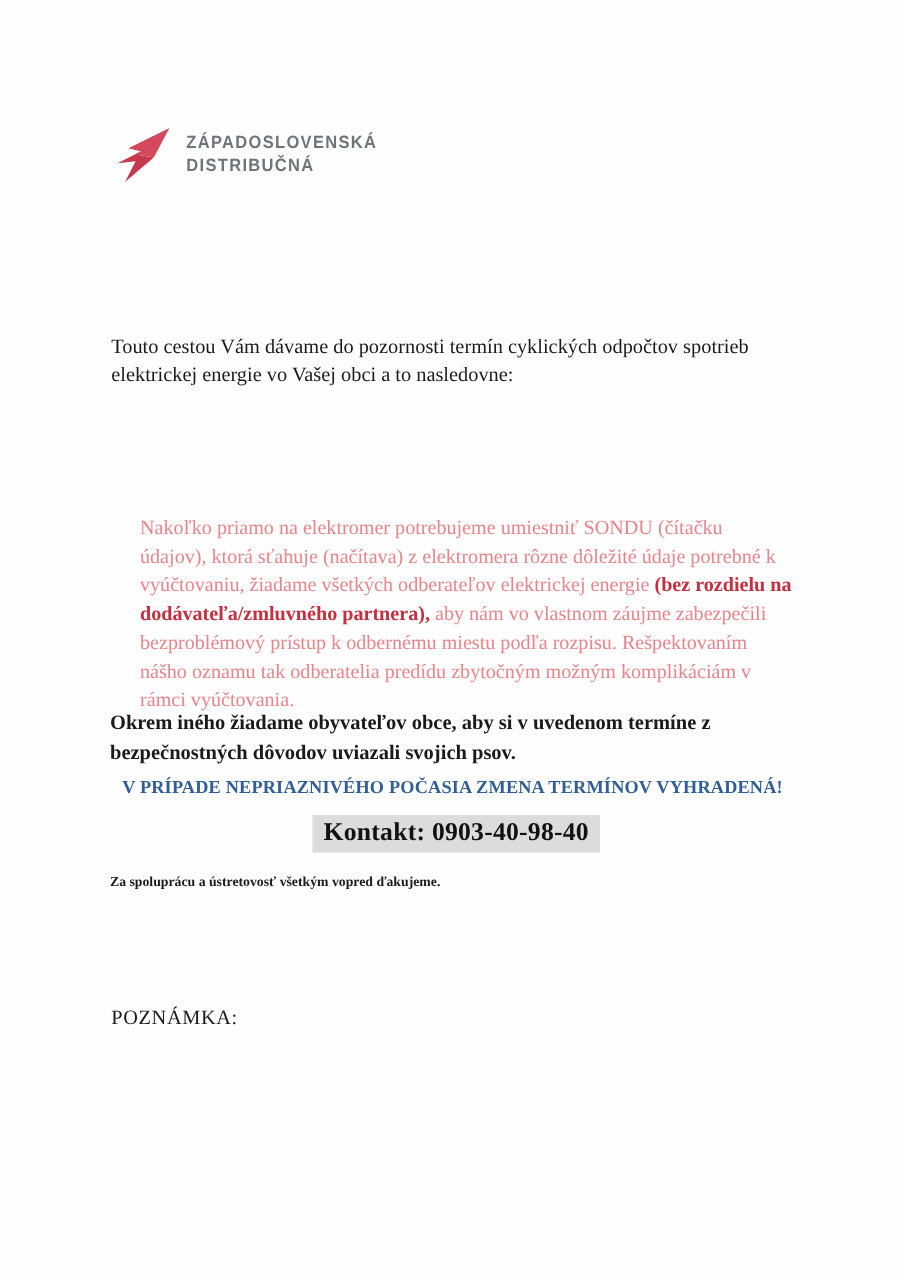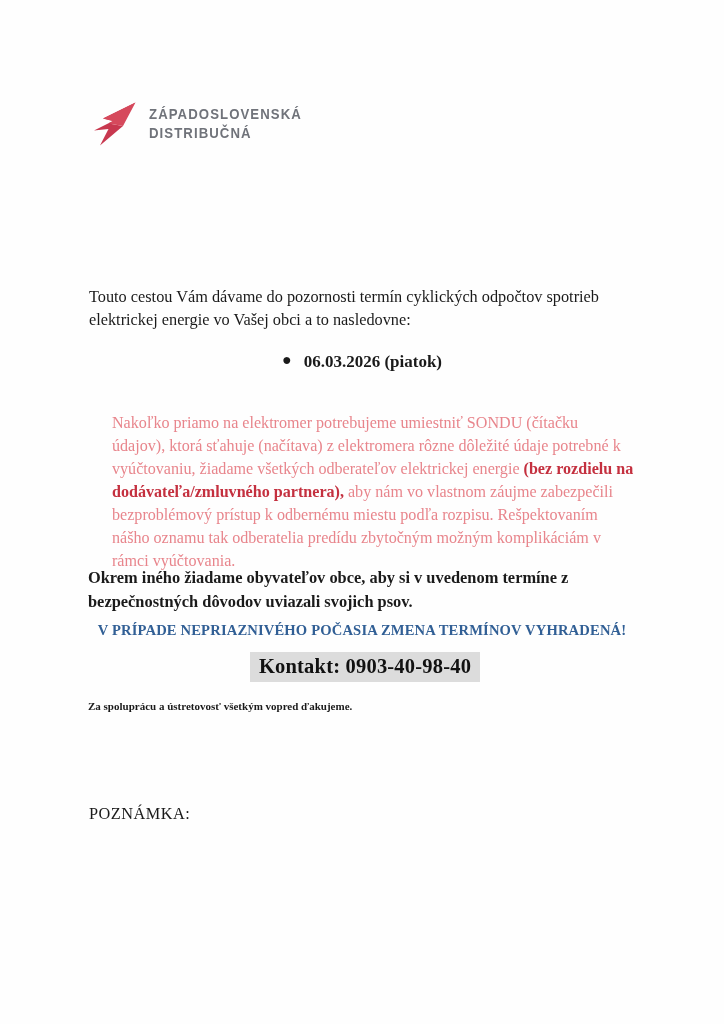--- a/index.html
+++ b/index.html
@@ -63,21 +63,20 @@
     letter-spacing: 0.1px;
   }
 
   .intro {
     position: absolute;
     left: 89px;
     top: 265px;
     width: 556px;
     font-size: 16.3px;
     line-height: 1.42;
-    margin-top: 20px;
   }
 
   .date-line {
     position: absolute;
     left: 0;
     right: 0;
     top: 351px;
     text-align: center;
     font-size: 17px;
     font-weight: 700;
@@ -181,23 +180,20 @@
     </svg>
     <div class="wordmark">
       <span>ZÁPADOSLOVENSKÁ</span>
       <span>DISTRIBUČNÁ</span>
     </div>
   </div>
 
 
   <div class="intro">Touto cestou Vám dávame do pozornosti termín cyklických odpočtov spotrieb elektrickej energie vo Vašej obci a to nasledovne:</div>
 
-  <div class="date-line">
-    <span class="bullet">●</span><span>06.03.2026 (piatok)</span>
-  </div>
 
   <div class="red-para"><span>Nakoľko priamo na elektromer potrebujeme umiestniť SONDU (čítačku údajov), ktorá sťahuje (načítava) z elektromera rôzne dôležité údaje potrebné k vyúčtovaniu, žiadame všetkých odberateľov elektrickej energie </span><span class="rb">(bez rozdielu na dodávateľa/zmluvného partnera),</span><span> aby nám vo vlastnom záujme zabezpečili bezproblémový prístup k odbernému miestu podľa rozpisu. Rešpektovaním nášho oznamu tak odberatelia predídu zbytočným možným komplikáciám v rámci vyúčtovania.</span></div>
 
   <div class="dogs-para">Okrem iného žiadame obyvateľov obce, aby si v uvedenom termíne z bezpečnostných dôvodov uviazali svojich psov.</div>
 
   <div class="weather-note">V PRÍPADE NEPRIAZNIVÉHO POČASIA ZMENA TERMÍNOV VYHRADENÁ!</div>
 
   <div class="contact-wrap">
     <span class="contact">Kontakt: 0903-40-98-40</span>
   </div>

